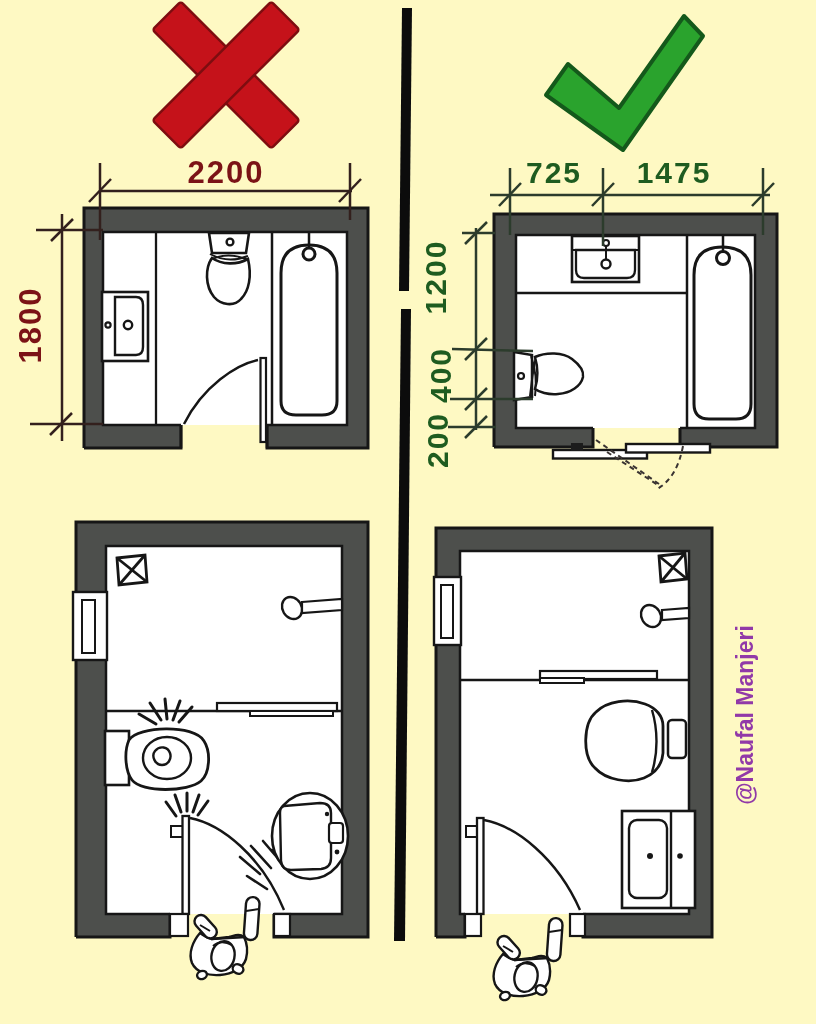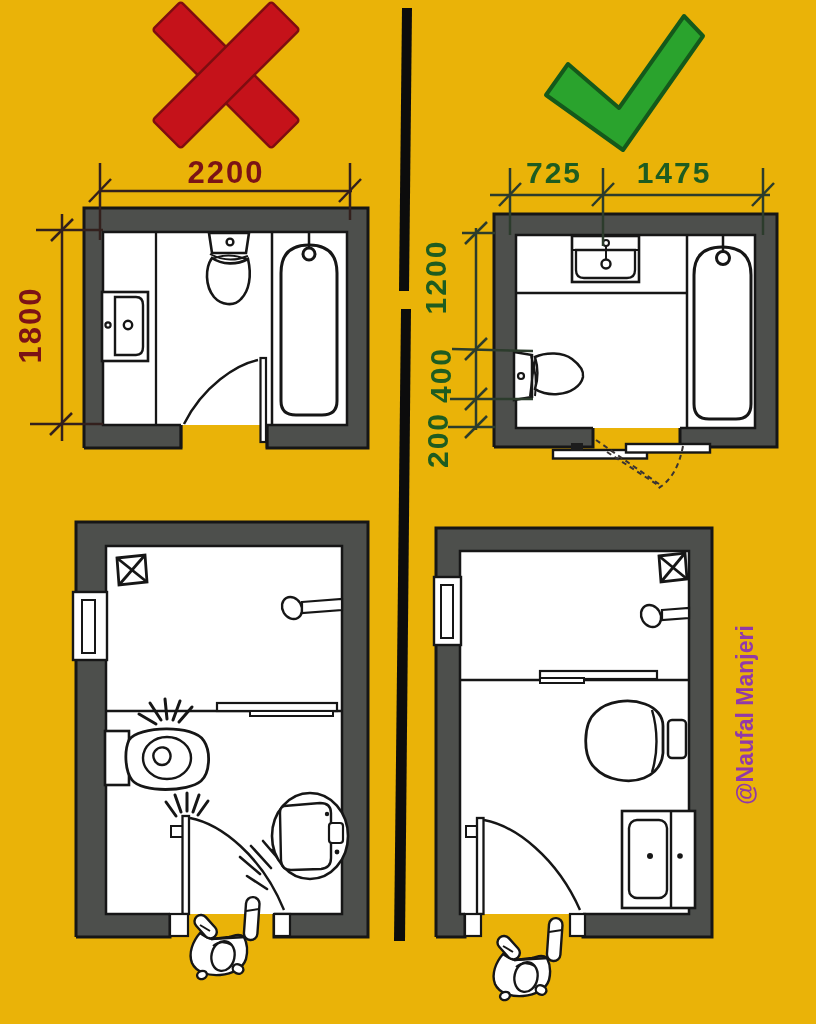--- a/index.html
+++ b/index.html
@@ -1,16 +1,16 @@
 <!DOCTYPE html>
 <html><head>
 <meta charset="utf-8">
 <style>
   html,body{margin:0;padding:0;background:#fcfcfb;}
-  #page{width:816px;height:1024px;position:relative;background:#eab308;overflow:hidden;}
+  #page{width:816px;height:1024px;position:relative;background:#fef9c3;overflow:hidden;}
   svg{display:block;}
   text{font-family:"Liberation Sans", sans-serif;font-weight:bold;}
 </style>
 </head>
 <body>
 <div id="page">
 <svg width="816" height="1024" viewBox="0 0 816 1024">
 <defs></defs>
 
 <polygon points="402,8 412,8 409,291 399,291" fill="#0c0c0c"></polygon>

